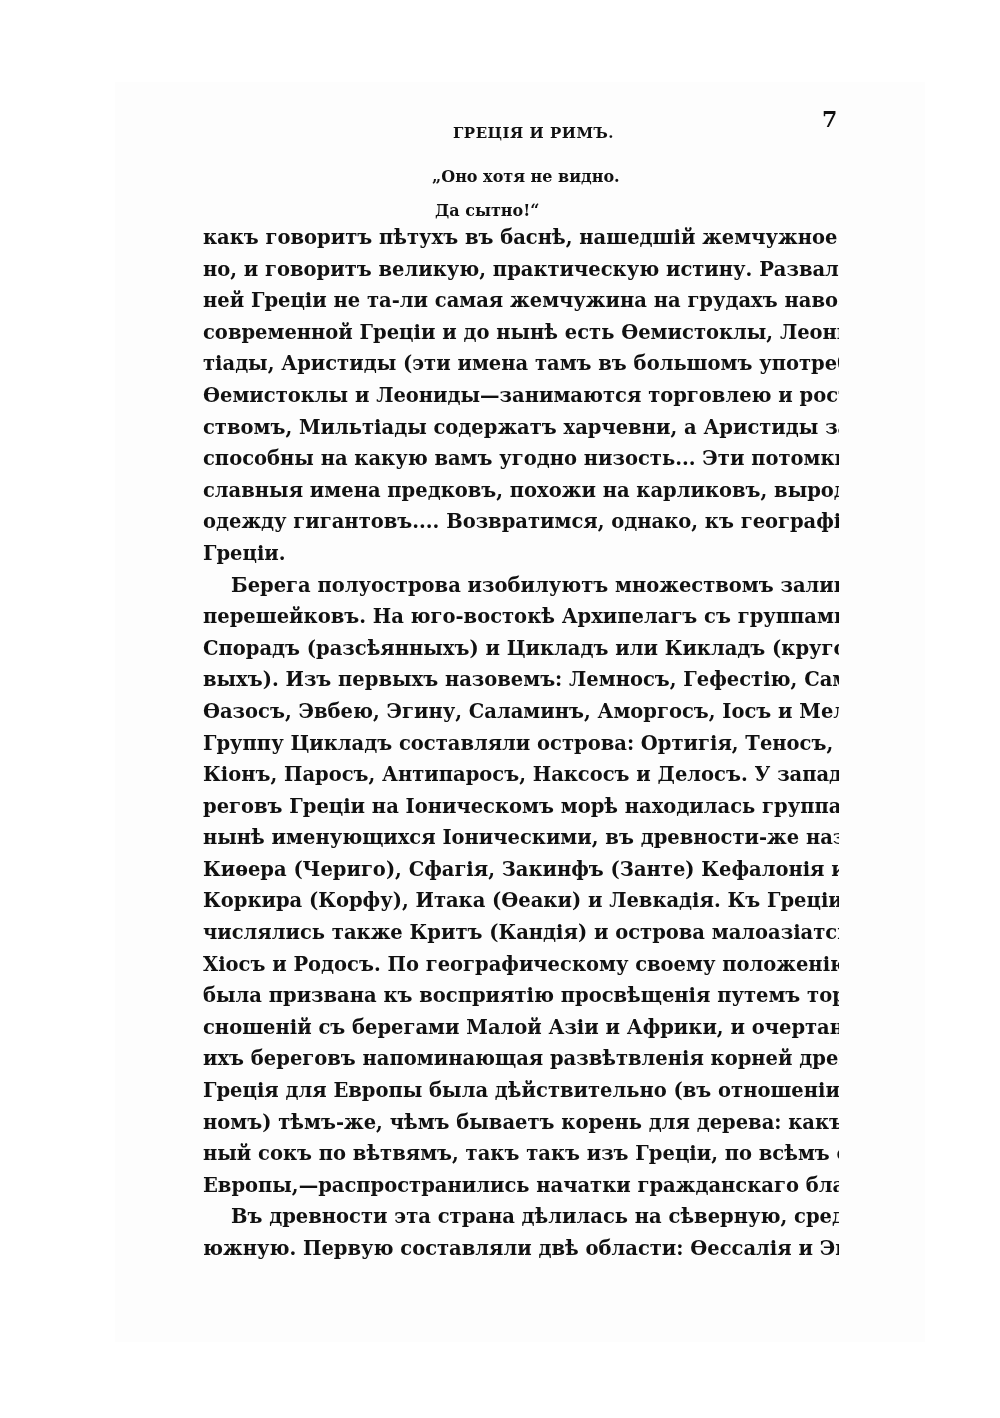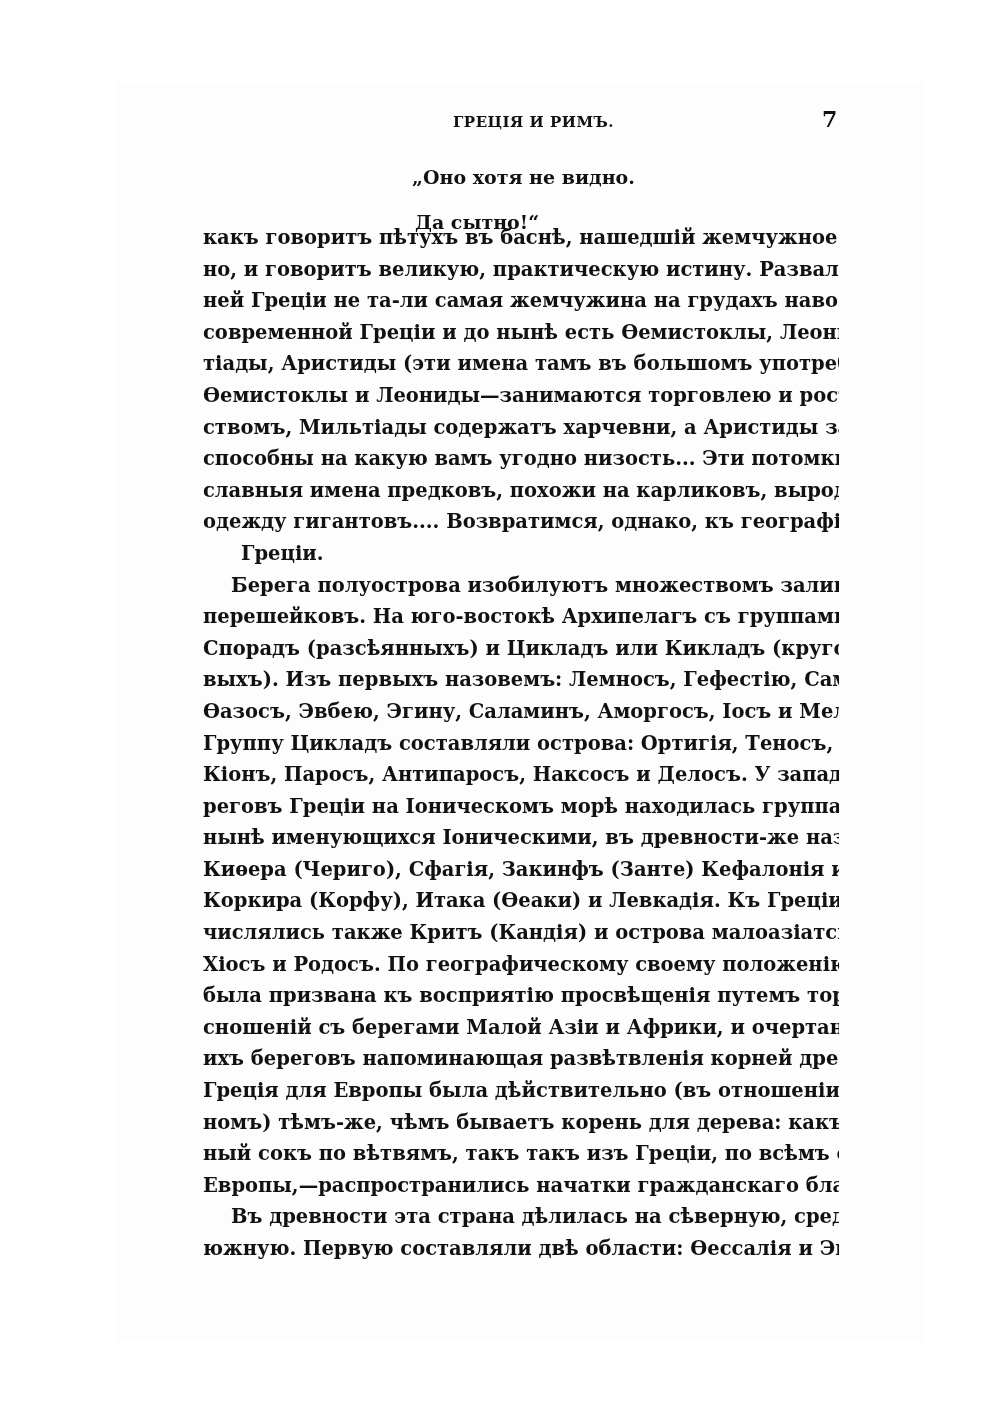--- a/index.html
+++ b/index.html
@@ -5,35 +5,35 @@
   html, body { margin: 0; padding: 0; }
   body {
     width: 1000px; height: 1418px; background: #ffffff; position: relative; overflow: hidden;
     font-family: "DejaVu Serif", serif; color: #111;
   }
   .page {
     position: absolute; left: 115px; top: 82px; width: 810px; height: 1260px;
     background: #fdfdfd;
   }
   .running-head {
-    position: absolute; left: 453px; top: 113px;
+    position: absolute; left: 453px; top: 124px;
     font-size: 15px; font-weight: bold; letter-spacing: 0.5px;
   }
   .page-number {
     position: absolute; left: 822px; top: 106px;
     font-size: 22px; font-weight: bold;
   }
-  .epigraph { position: absolute; left: 412px; top: 160px; font-size: 19px; font-weight: bold; line-height: 34px; }
-  .epigraph .l2 { padding-left: 3px; margin-top: 11px; }
+  .epigraph { position: absolute; left: 432px; top: 160px; font-size: 16px; font-weight: bold; line-height: 34px; }
+  .epigraph .l2 { padding-left: 3px; }
   .body-text {
     position: absolute; left: 203px; top: 222px; width: 636px;
     font-size: 19.5px; font-weight: bold; line-height: 31.6px;
   }
   .line { display: block; white-space: nowrap; text-align: justify; text-align-last: justify; width: 636px; height: 31.6px; overflow: hidden; }
-  .line.last { text-align-last: left; margin-left: 38px; }
+  .line.last { text-align-last: left; }
   .line.indent { padding-left: 28px; width: 608px; }
 </style>
 </head>
 <body>
 
 <div class="page"></div>
 
 <div class="running-head">ГРЕЦІЯ И РИМЪ.</div>
 <div class="page-number">7</div>
 

